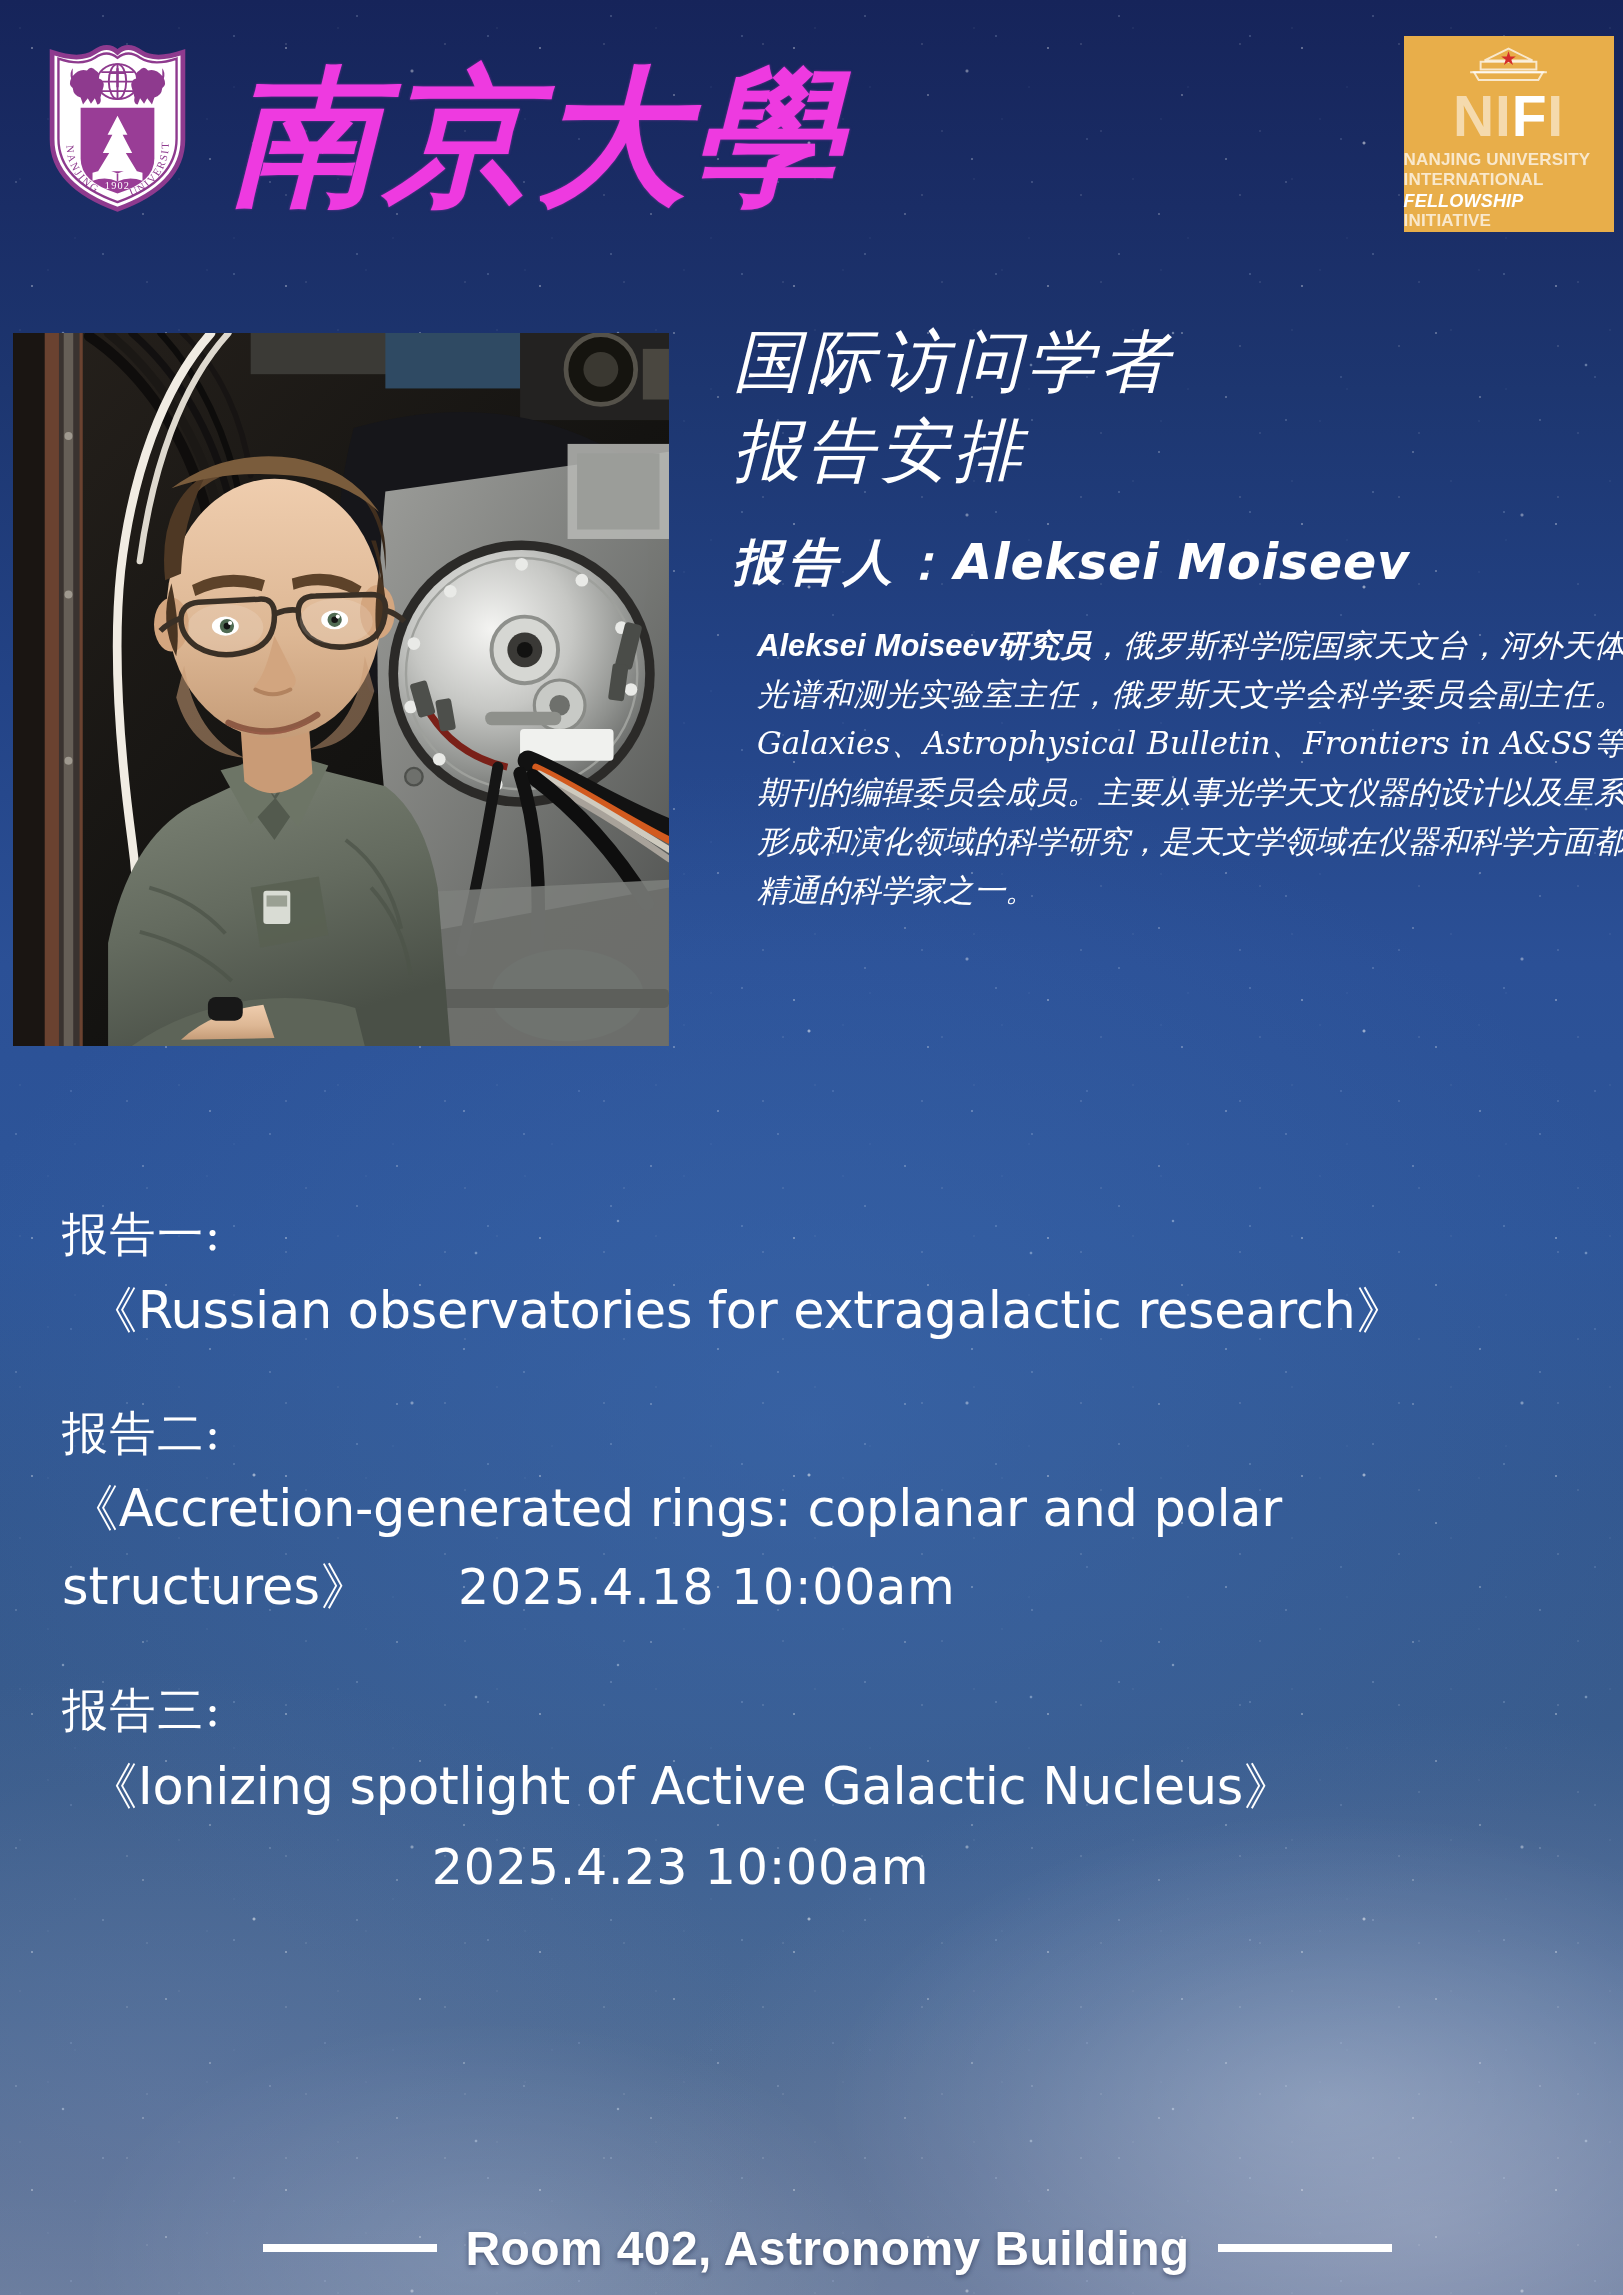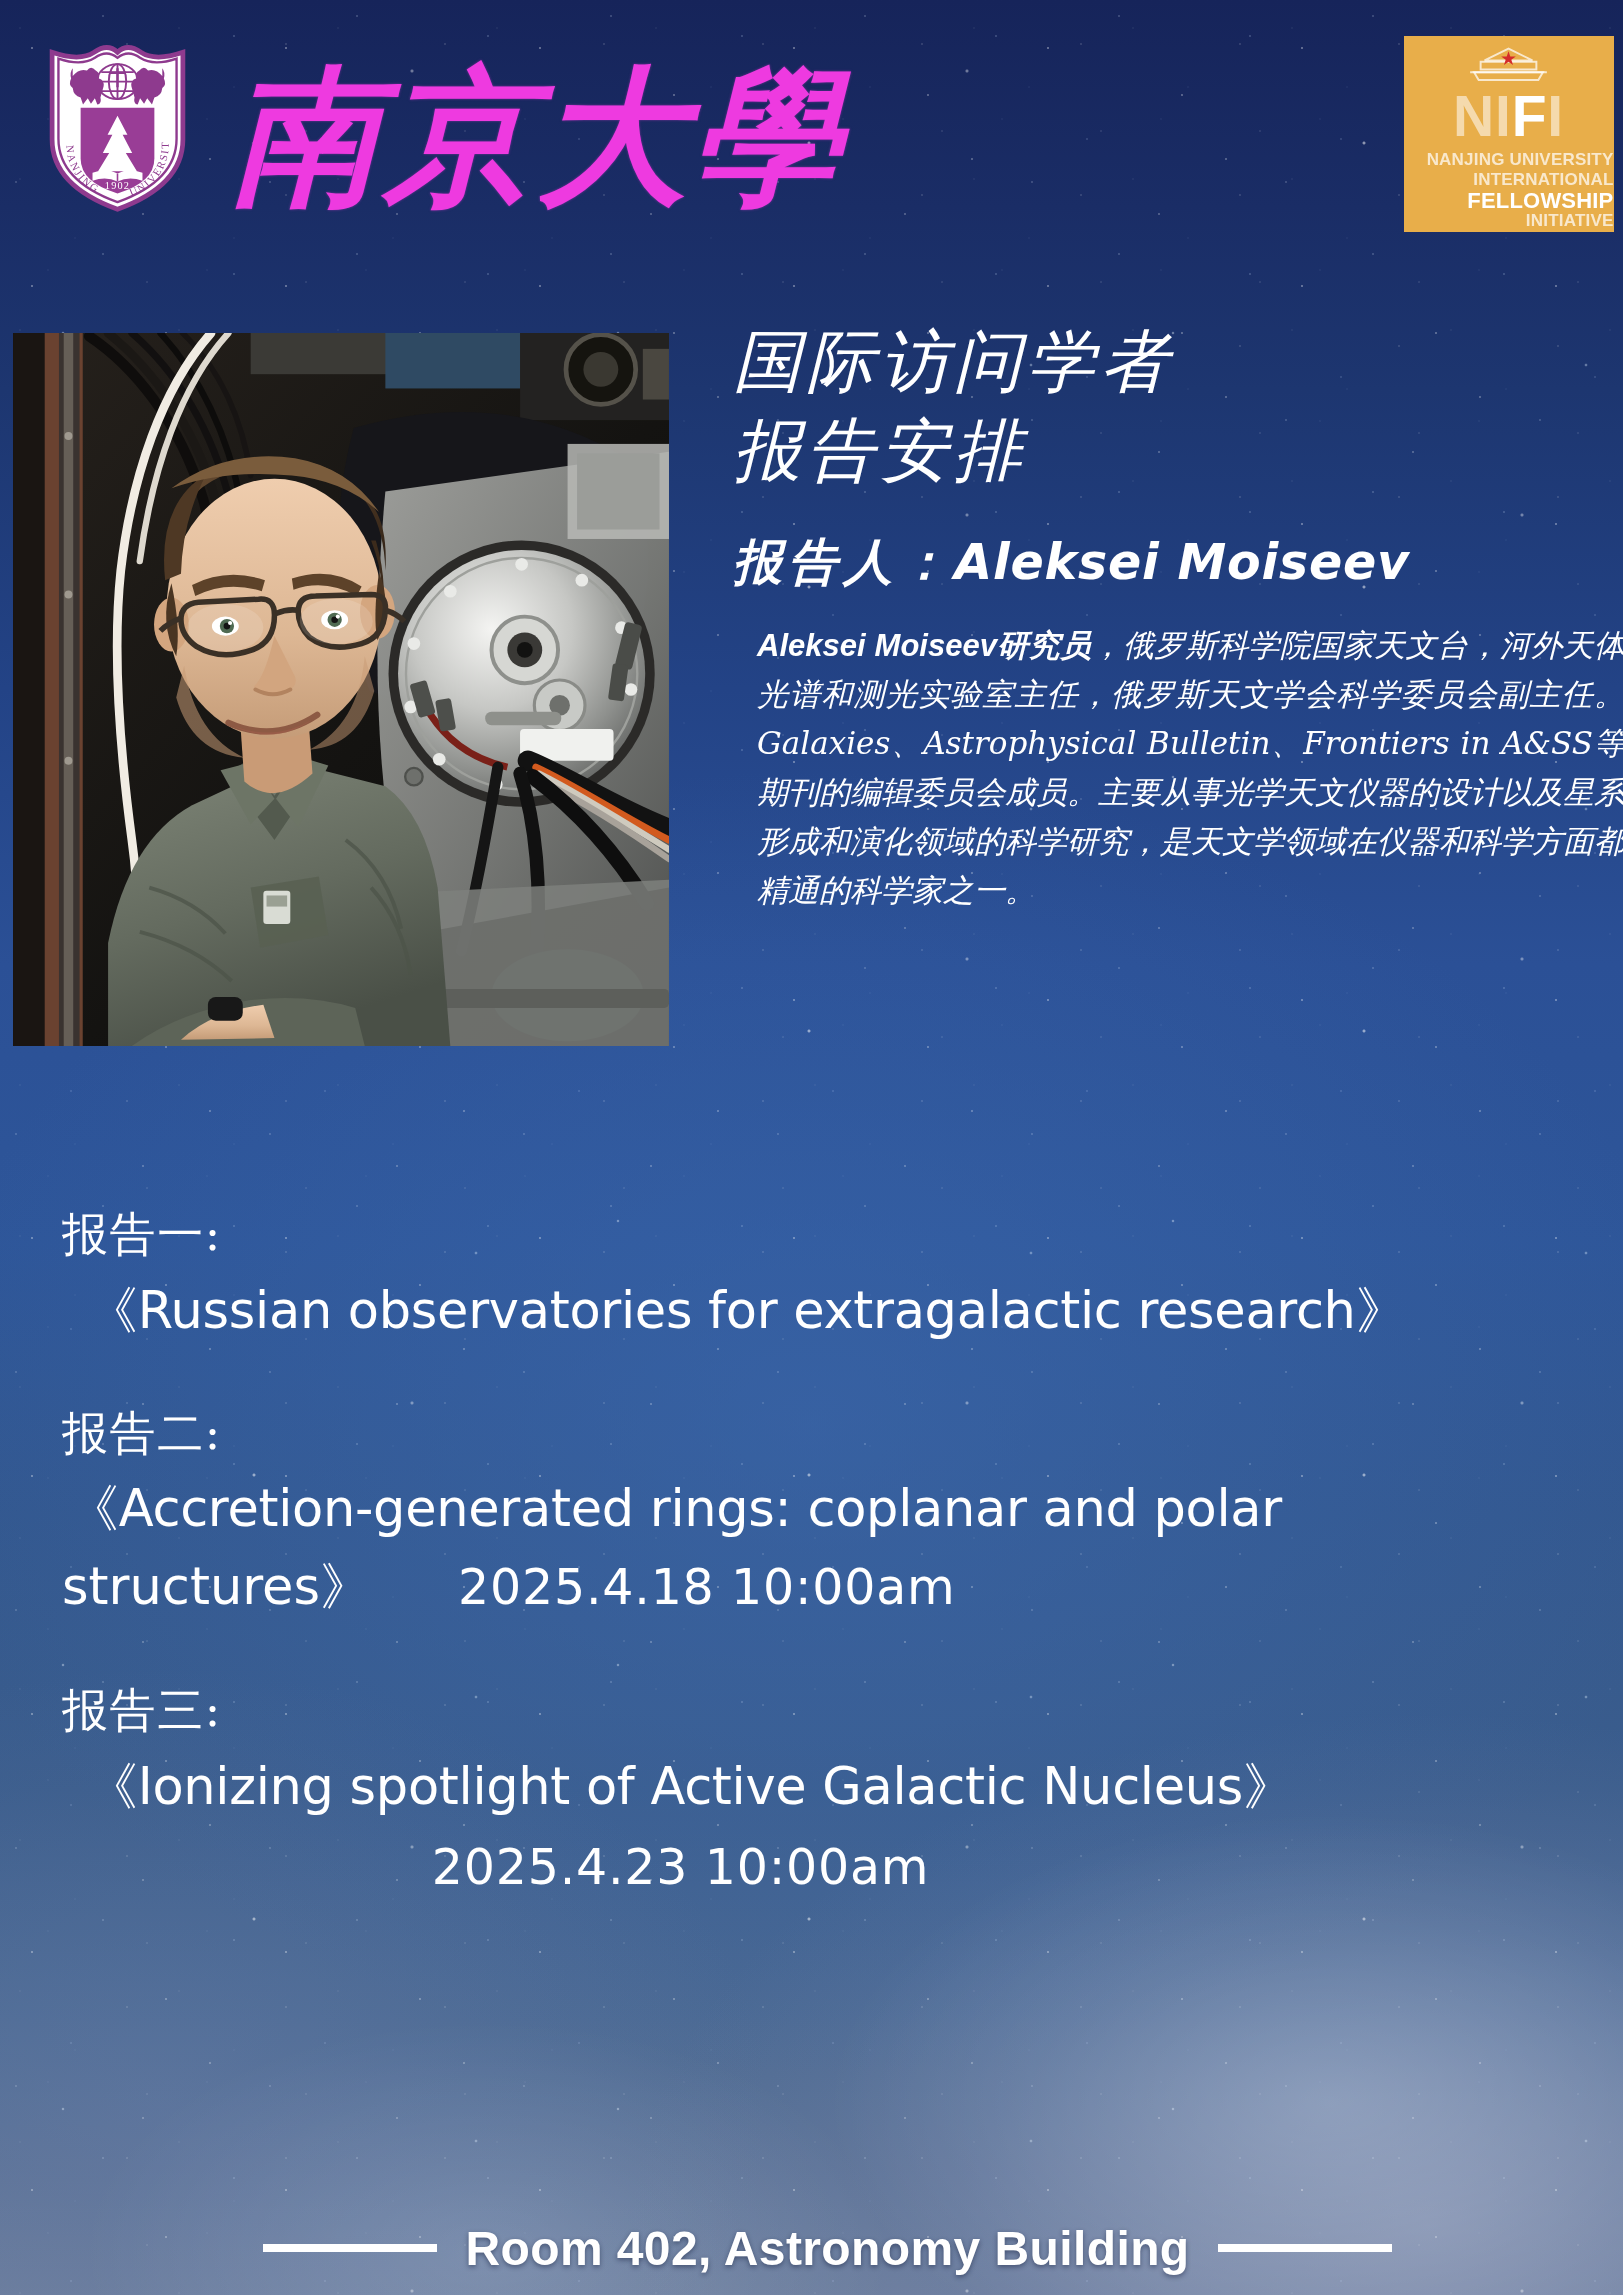--- a/index.html
+++ b/index.html
@@ -112,27 +112,27 @@
     padding-top:9.5px;
   }
   .nifi-gate { width:131px; height:48px; }
   .nifi-mark {
     font-family:"Liberation Sans", sans-serif;
     font-weight:700; font-size:57px; line-height:60px;
     letter-spacing:0.8px; margin-top:1.6px;
     color:rgba(255,255,255,.55);
   }
   .nifi-mark .bright { color:#ffffff; }
-  .nifi-lines { width:100%; text-align:right; margin-top:3.2px; }
+  .nifi-lines { width:100%; text-align:left; margin-top:3.2px; }
   .nifi-lines div {
     font-family:"Liberation Sans", sans-serif;
     font-weight:700; font-size:17px; line-height:20.6px;
     letter-spacing:0.2px; color:rgba(255,255,255,.72);
   }
-  .nifi-lines div.strong { color:#ffffff; font-size:22px; }
+  .nifi-lines div.strong { color:#ffffff; font-size:18px;font-style:italic; }
 
   
   .photo-frame {
     position:absolute; left:12.7px; top:333px;
     width:656px; height:713px;
     overflow:hidden;
     background:#17181a;
   }
   .photo-frame svg { display:block; width:100%; height:100%; }
 

